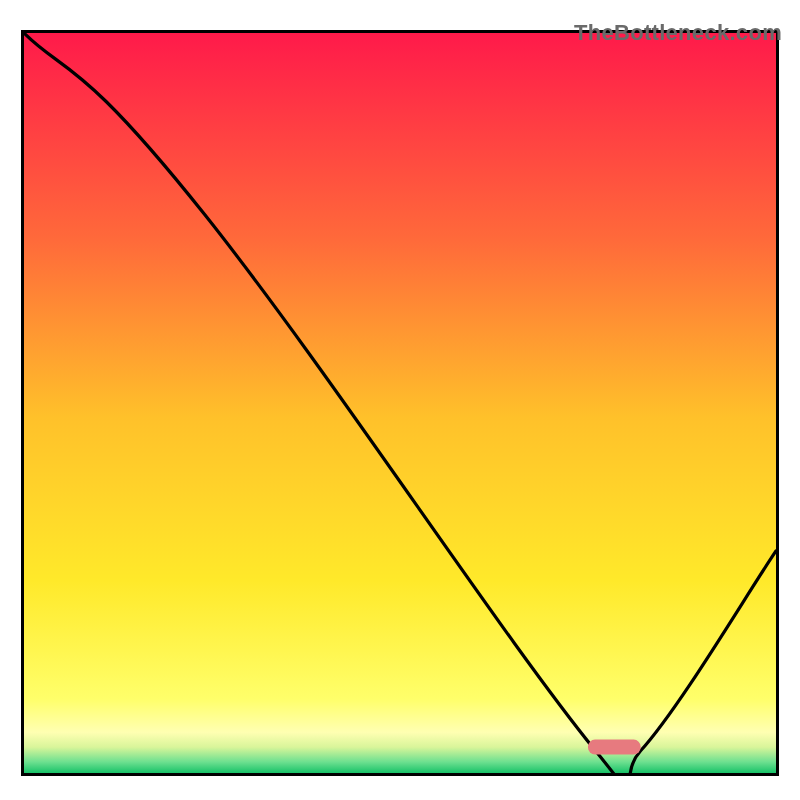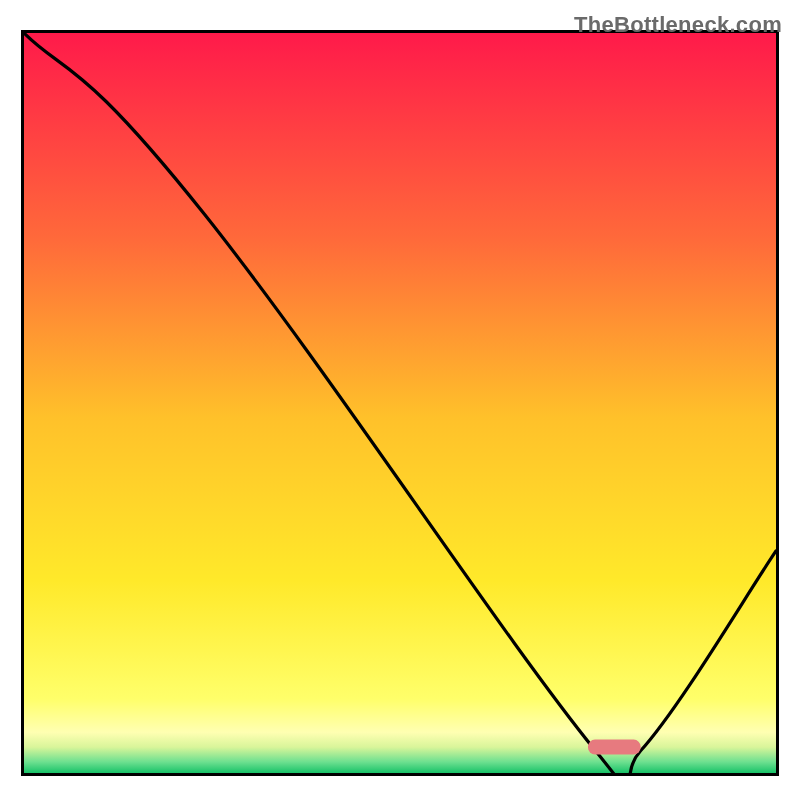--- a/index.html
+++ b/index.html
@@ -10,21 +10,21 @@
     background: #ffffff;
     font-family: Arial, sans-serif;
   }
   .container {
     position: relative;
     width: 800px;
     height: 800px;
   }
   .watermark {
     position: absolute;
-    top: 12px;
+    top: 20px;
     right: 18px;
     font-size: 22px;
     font-weight: bold;
     color: #6a6a6a;
     letter-spacing: 0.3px;
     z-index: 10;
   }
   .plot-box {
     position: absolute;
     left: 21px;

